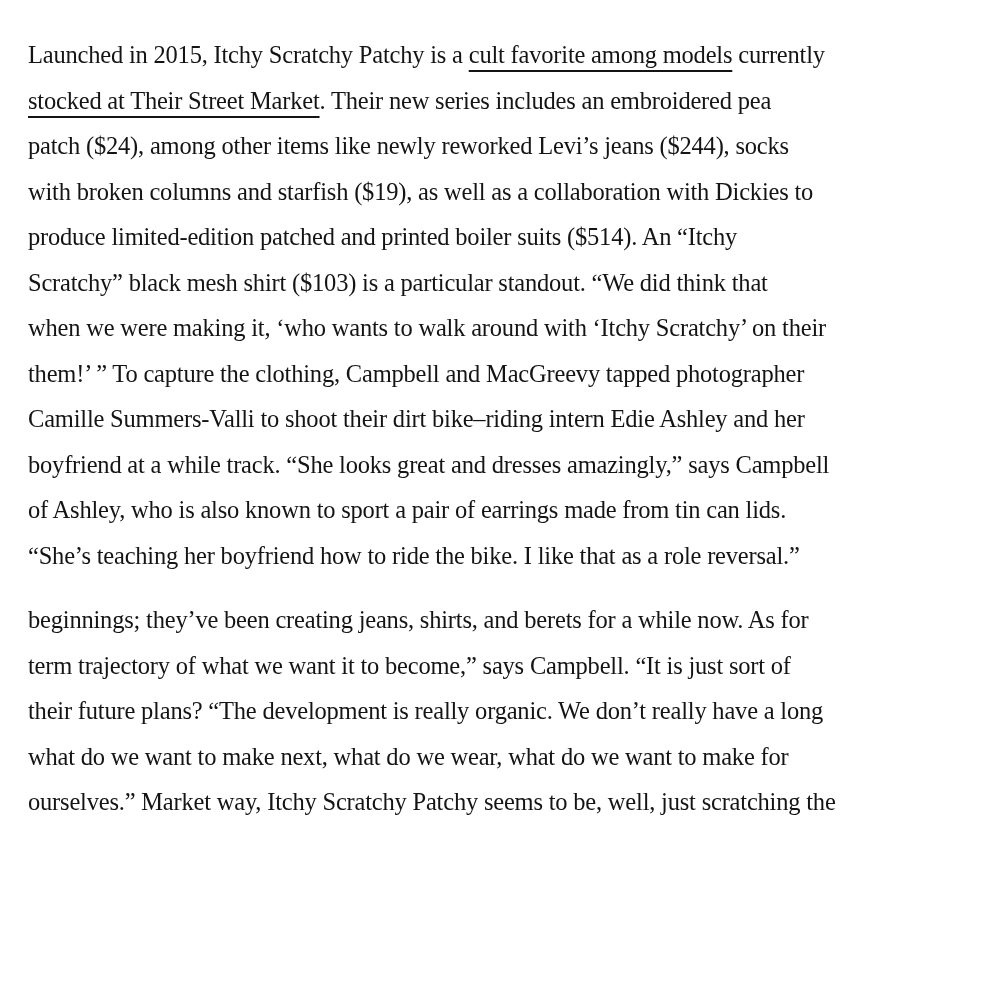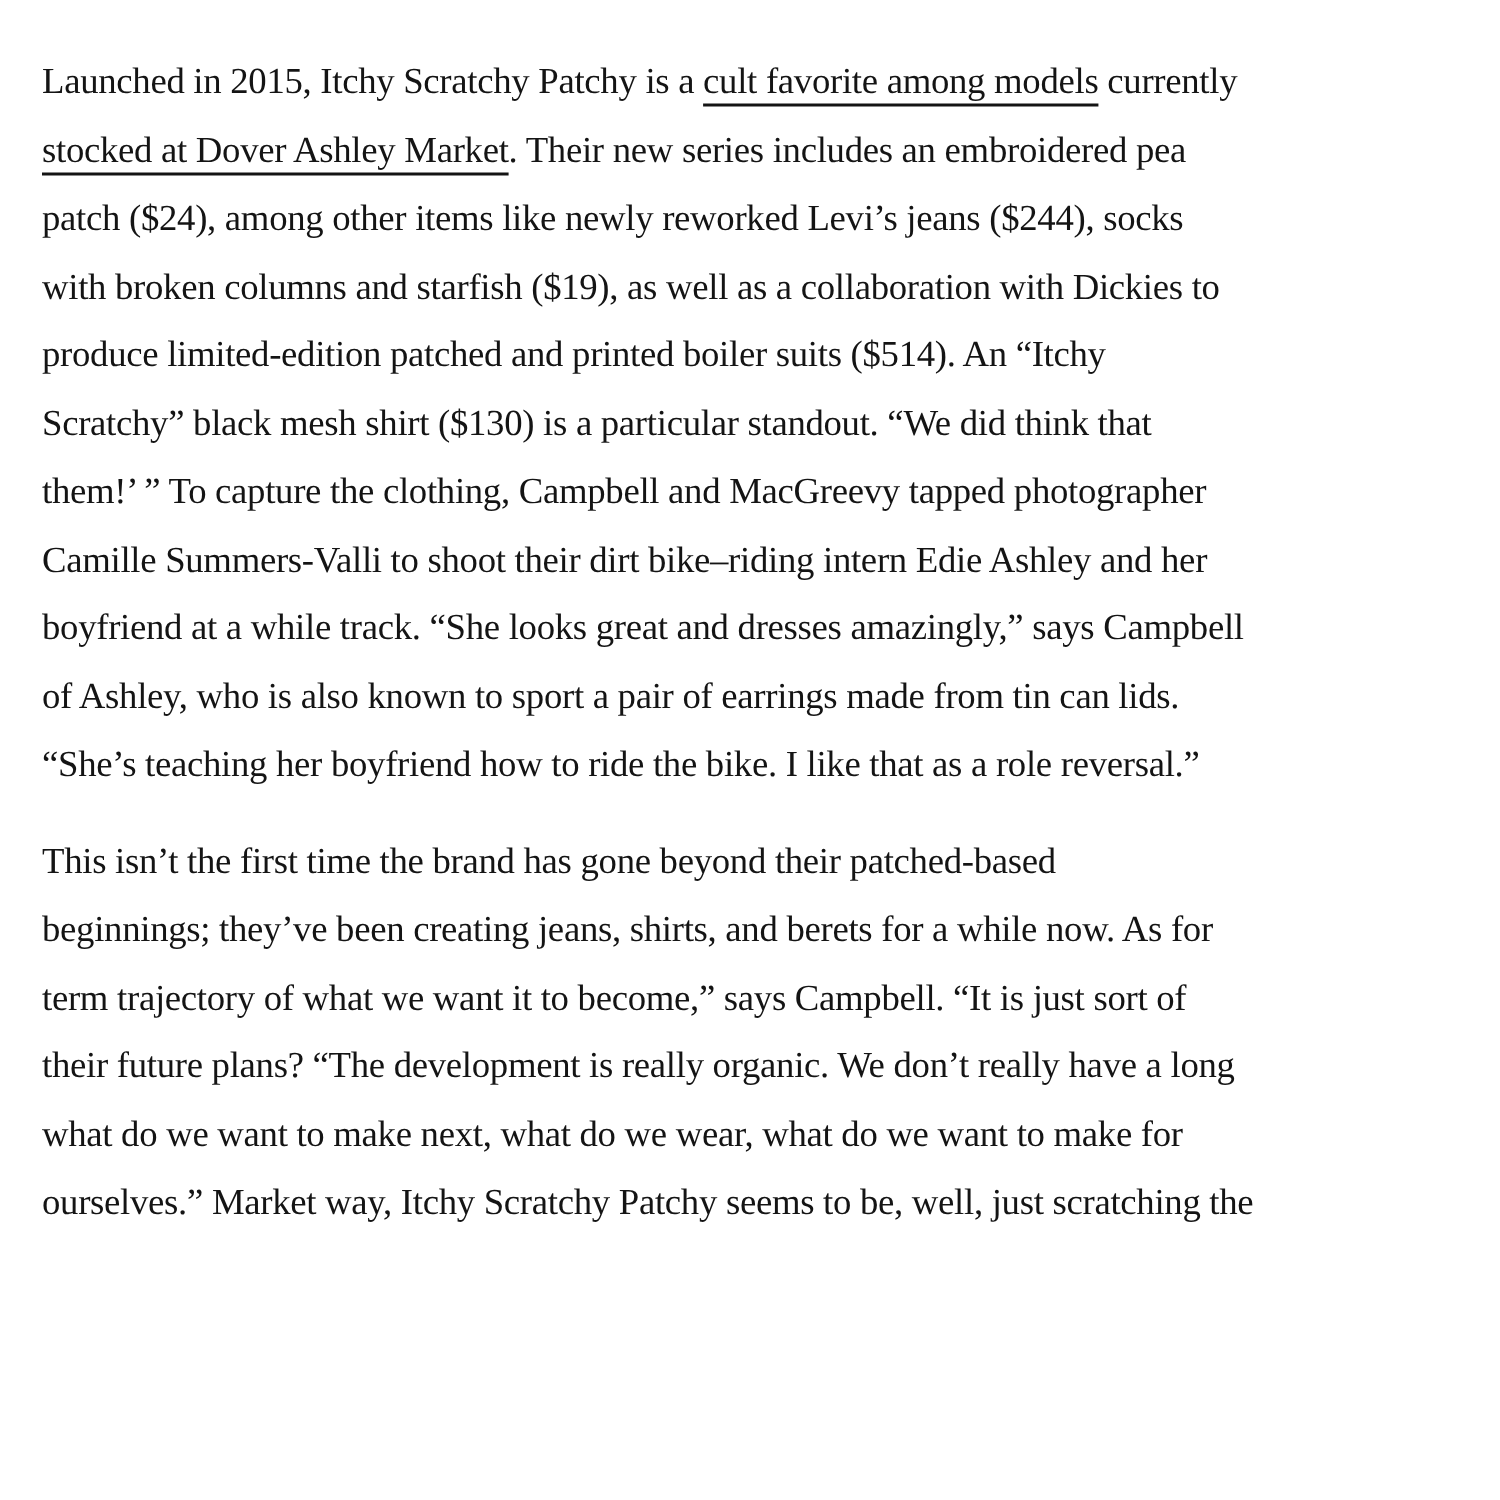--- a/index.html
+++ b/index.html
@@ -36,32 +36,32 @@
     cursor: pointer;
     color: inherit;
   }
 </style>
 </head>
 <body>
 
 <div class="article" style="background: rgb(255, 255, 255); color: rgb(20, 20, 20);">
     <div class="paragraph">
       <div class="line"><span>Launched in 2015, Itchy Scratchy Patchy is a </span><span class="link">cult favorite among models</span><span> currently</span></div>
-      <div class="line"><span class="link">stocked at Dover Ashley Market</span><span>. Their new series includes an embroidered pea</span></div>
+      <div class="line"><span class="link">stocked at Their Street Market</span><span>. Their new series includes an embroidered pea</span></div>
       <div class="line"><span>patch ($24), among other items like newly reworked Levi’s jeans ($244), socks</span></div>
       <div class="line"><span>with broken columns and starfish ($19), as well as a collaboration with Dickies to</span></div>
       <div class="line"><span>produce limited-edition patched and printed boiler suits ($514). An “Itchy</span></div>
-      <div class="line"><span>Scratchy” black mesh shirt ($130) is a particular standout. “We did think that</span></div>
+      <div class="line"><span>Scratchy” black mesh shirt ($103) is a particular standout. “We did think that</span></div>
+      <div class="line"><span>when we were making it, ‘who wants to walk around with ‘Itchy Scratchy’ on their</span></div>
       <div class="line"><span>them!’ ” To capture the clothing, Campbell and MacGreevy tapped photographer</span></div>
       <div class="line"><span>Camille Summers-Valli to shoot their dirt bike–riding intern Edie Ashley and her</span></div>
       <div class="line"><span>boyfriend at a while track. “She looks great and dresses amazingly,” says Campbell</span></div>
       <div class="line"><span>of Ashley, who is also known to sport a pair of earrings made from tin can lids.</span></div>
       <div class="line"><span>“She’s teaching her boyfriend how to ride the bike. I like that as a role reversal.”</span></div>
     </div>
     <div class="paragraph">
-      <div class="line"><span>This isn’t the first time the brand has gone beyond their patched-based</span></div>
       <div class="line"><span>beginnings; they’ve been creating jeans, shirts, and berets for a while now. As for</span></div>
       <div class="line"><span>term trajectory of what we want it to become,” says Campbell. “It is just sort of</span></div>
       <div class="line"><span>their future plans? “The development is really organic. We don’t really have a long</span></div>
       <div class="line"><span>what do we want to make next, what do we wear, what do we want to make for</span></div>
       <div class="line"><span>ourselves.” Market way, Itchy Scratchy Patchy seems to be, well, just scratching the</span></div>
     </div>
   </div>
 
 </body></html>

